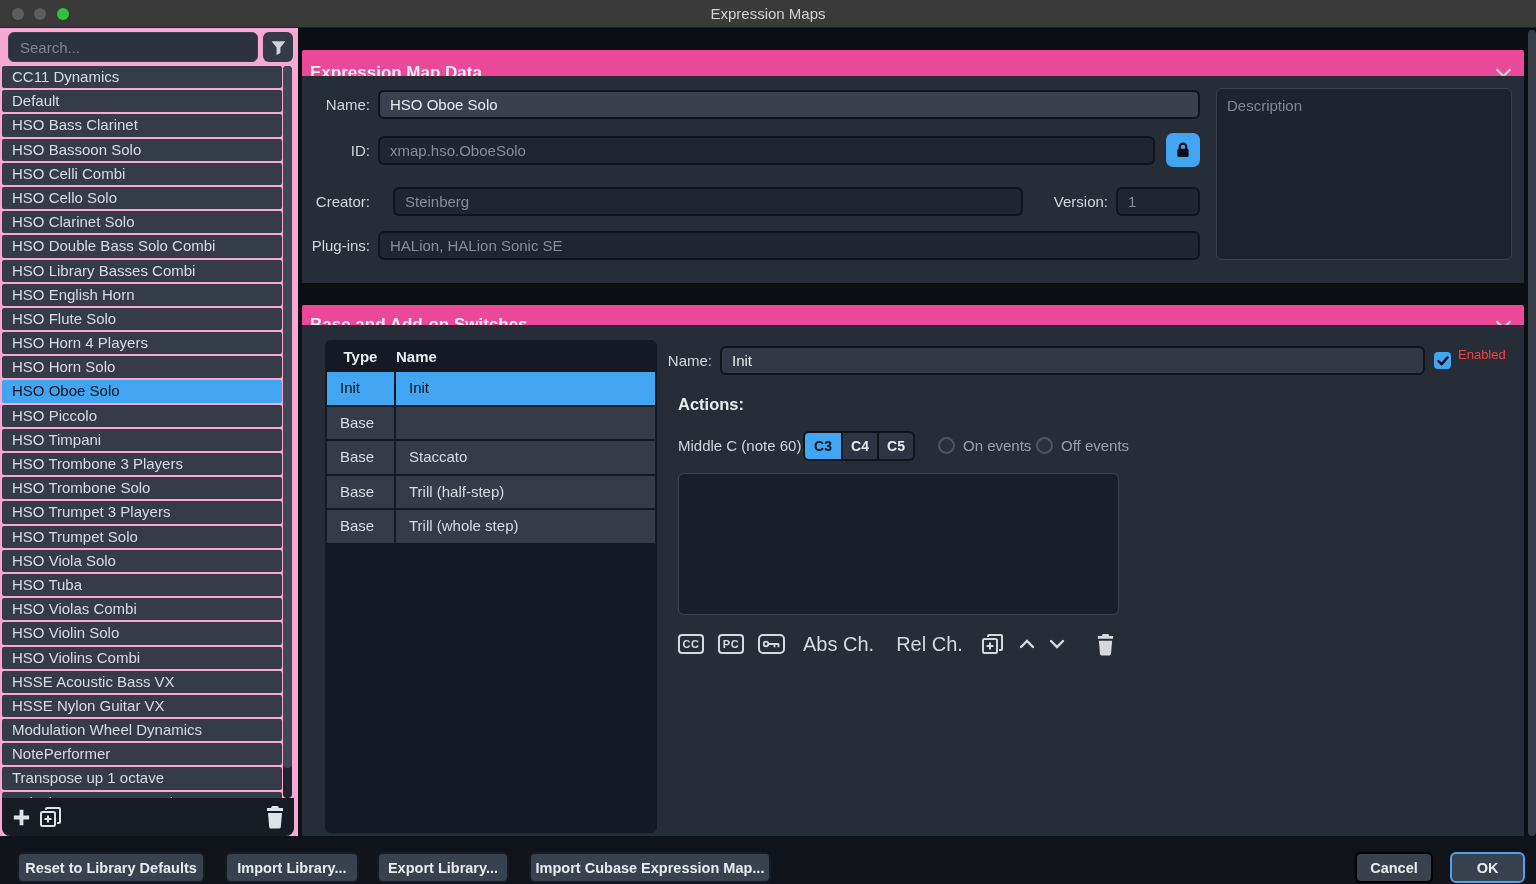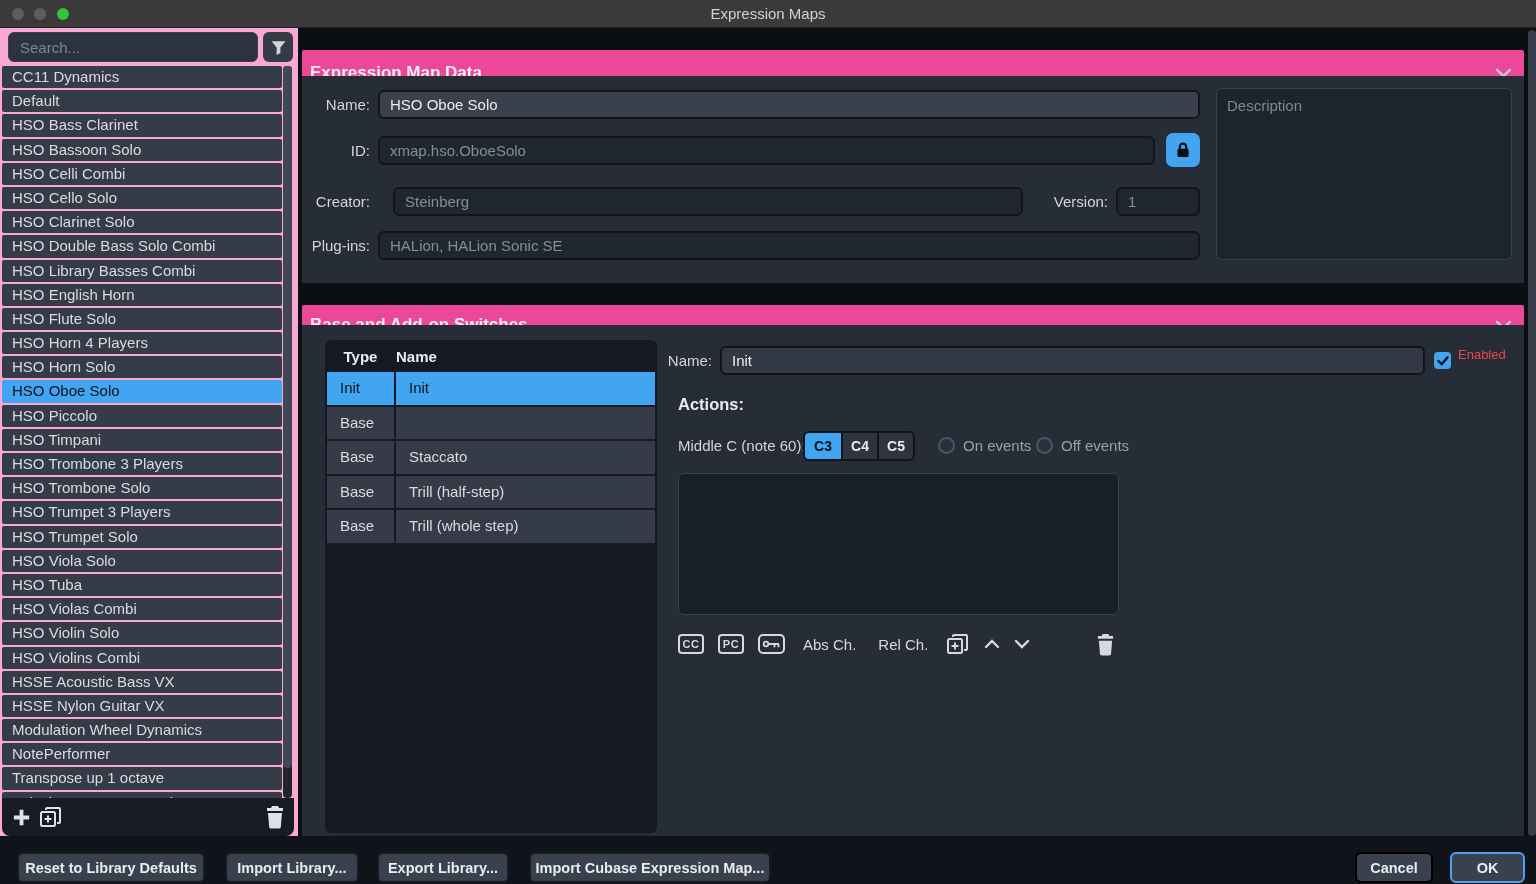--- a/index.html
+++ b/index.html
@@ -71,21 +71,21 @@
   .mc-btn + .mc-btn { border-left:2px solid #10151c; }
   .mc-btn.selected { background:#41a5f2; color:#0e1319; }
   .radio { position:absolute; top:112px; width:17px; height:17px; border:2px solid #4d5563; border-radius:50%; background:#2a313c; cursor:pointer; }
   .radio-label { position:absolute; top:107px; height:28px; line-height:28px; color:#99a0ab; font-size:15px; }
   .r1 { left:636px; } .rl1 { left:661px; }
   .r2 { left:734px; } .rl2 { left:759px; }
   .actions-box { position:absolute; left:376px; top:148px; width:441px; height:142px; background:#191f28; border:1px solid #3b4250; border-radius:6px; }
 
   .actions-toolbar { position:absolute; left:376px; top:300px; width:443px; height:38px; display:flex; align-items:center; gap:14px; }
   .badge { width:26px; height:20px; border:2px solid #d6dade; border-radius:4px; color:#d6dade; font-size:11px; font-weight:bold; letter-spacing:0.5px; display:flex; align-items:center; justify-content:center; background:transparent; cursor:pointer; padding:0; font-family:"Liberation Sans",sans-serif; }
-  .tb-text { color:#d6dade; font-size:15px; background:none; border:none; cursor:pointer; font-family:"Liberation Sans",sans-serif; padding:0 4px; }
+  .tb-text { color:#d6dade; font-size:20px; background:none; border:none; cursor:pointer; font-family:"Liberation Sans",sans-serif; padding:0 4px; }
   .tb-icon { background:none; border:none; display:flex; align-items:center; justify-content:center; cursor:pointer; padding:0; }
   .tb-trash { margin-left:auto; margin-right:6px; }
 
   
   .bottombar { position:absolute; left:0; top:836px; width:1536px; height:48px; background:#10141a; }
   .bar-btn { position:absolute; top:16px; height:31px; background:#3a414e; border:2px solid #171c23; border-radius:6px; color:#e9ecef; font-size:14.5px; font-weight:bold; cursor:pointer; font-family:"Liberation Sans",sans-serif; }
   .b-reset { left:17px; width:188px; }
   .b-implib { left:225px; width:134px; }
   .b-explib { left:377px; width:132px; }
   .b-impcub { left:529px; width:242px; }

